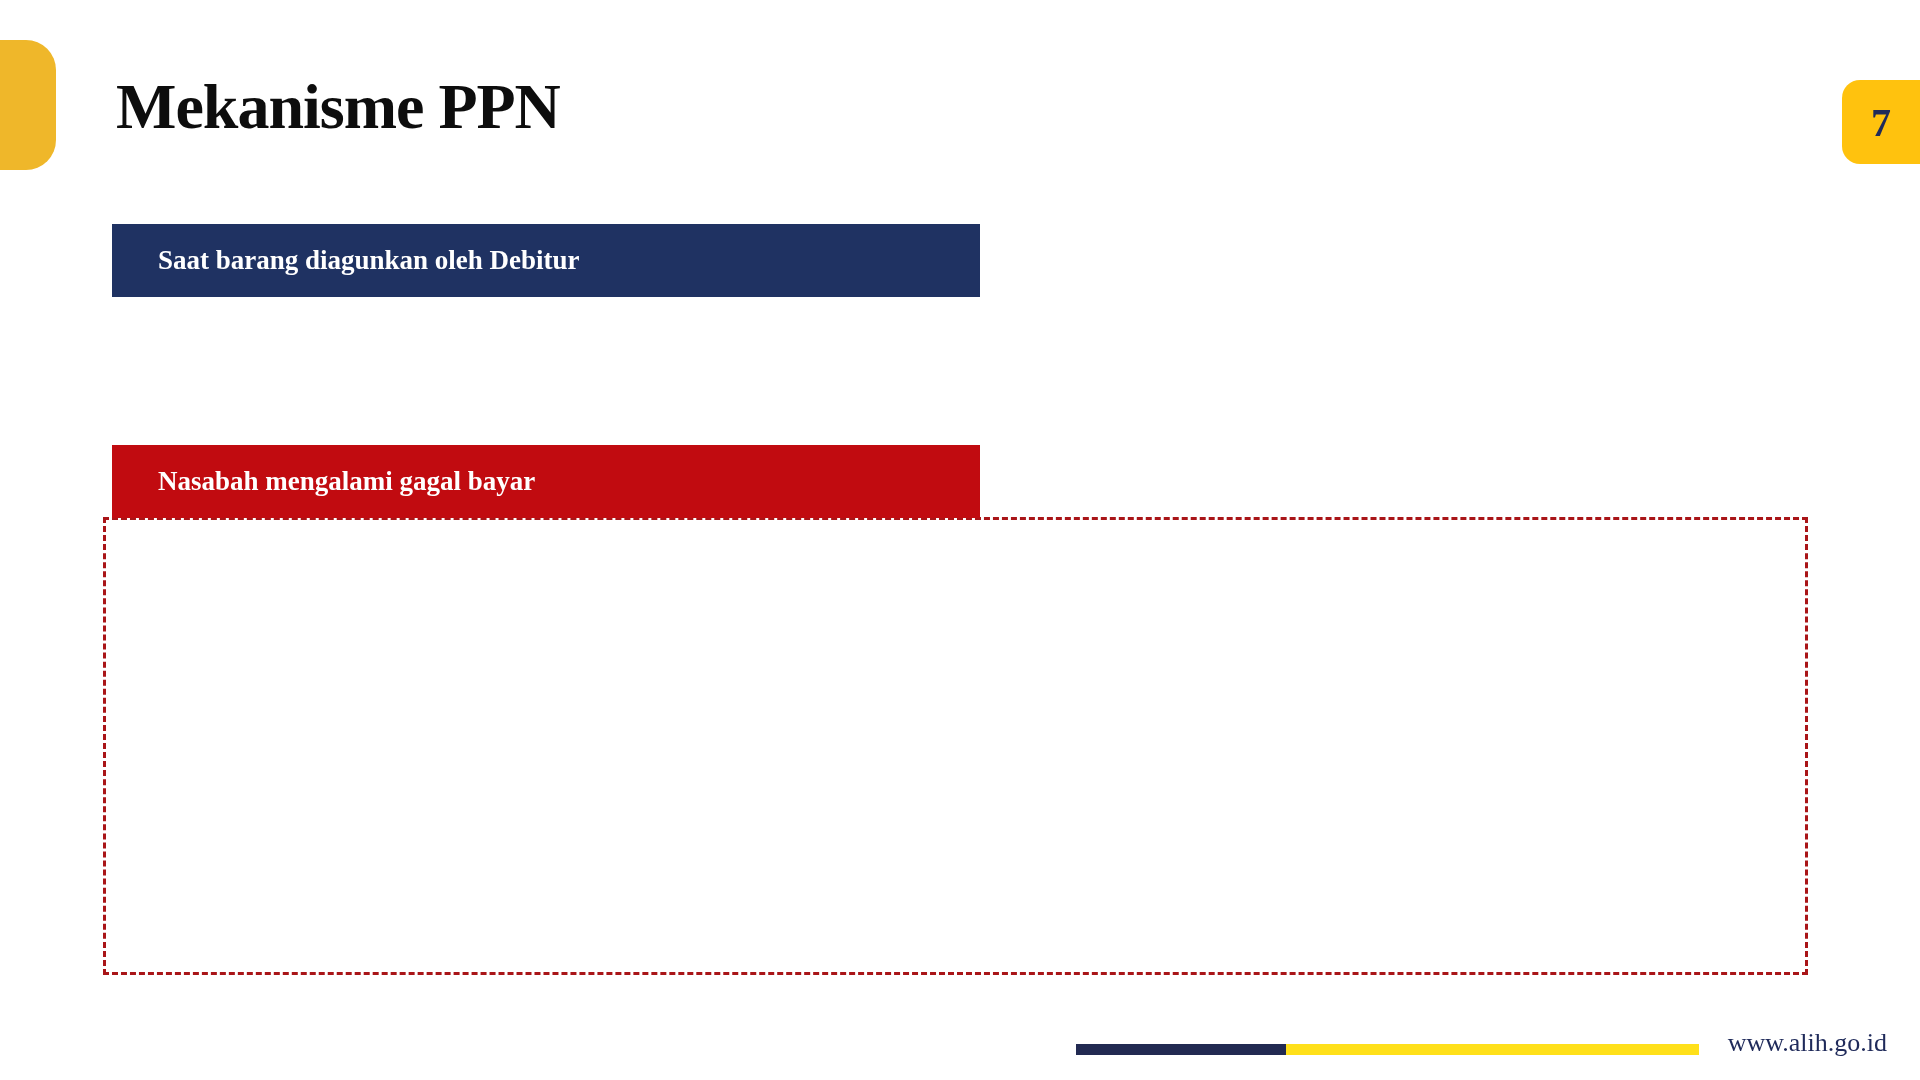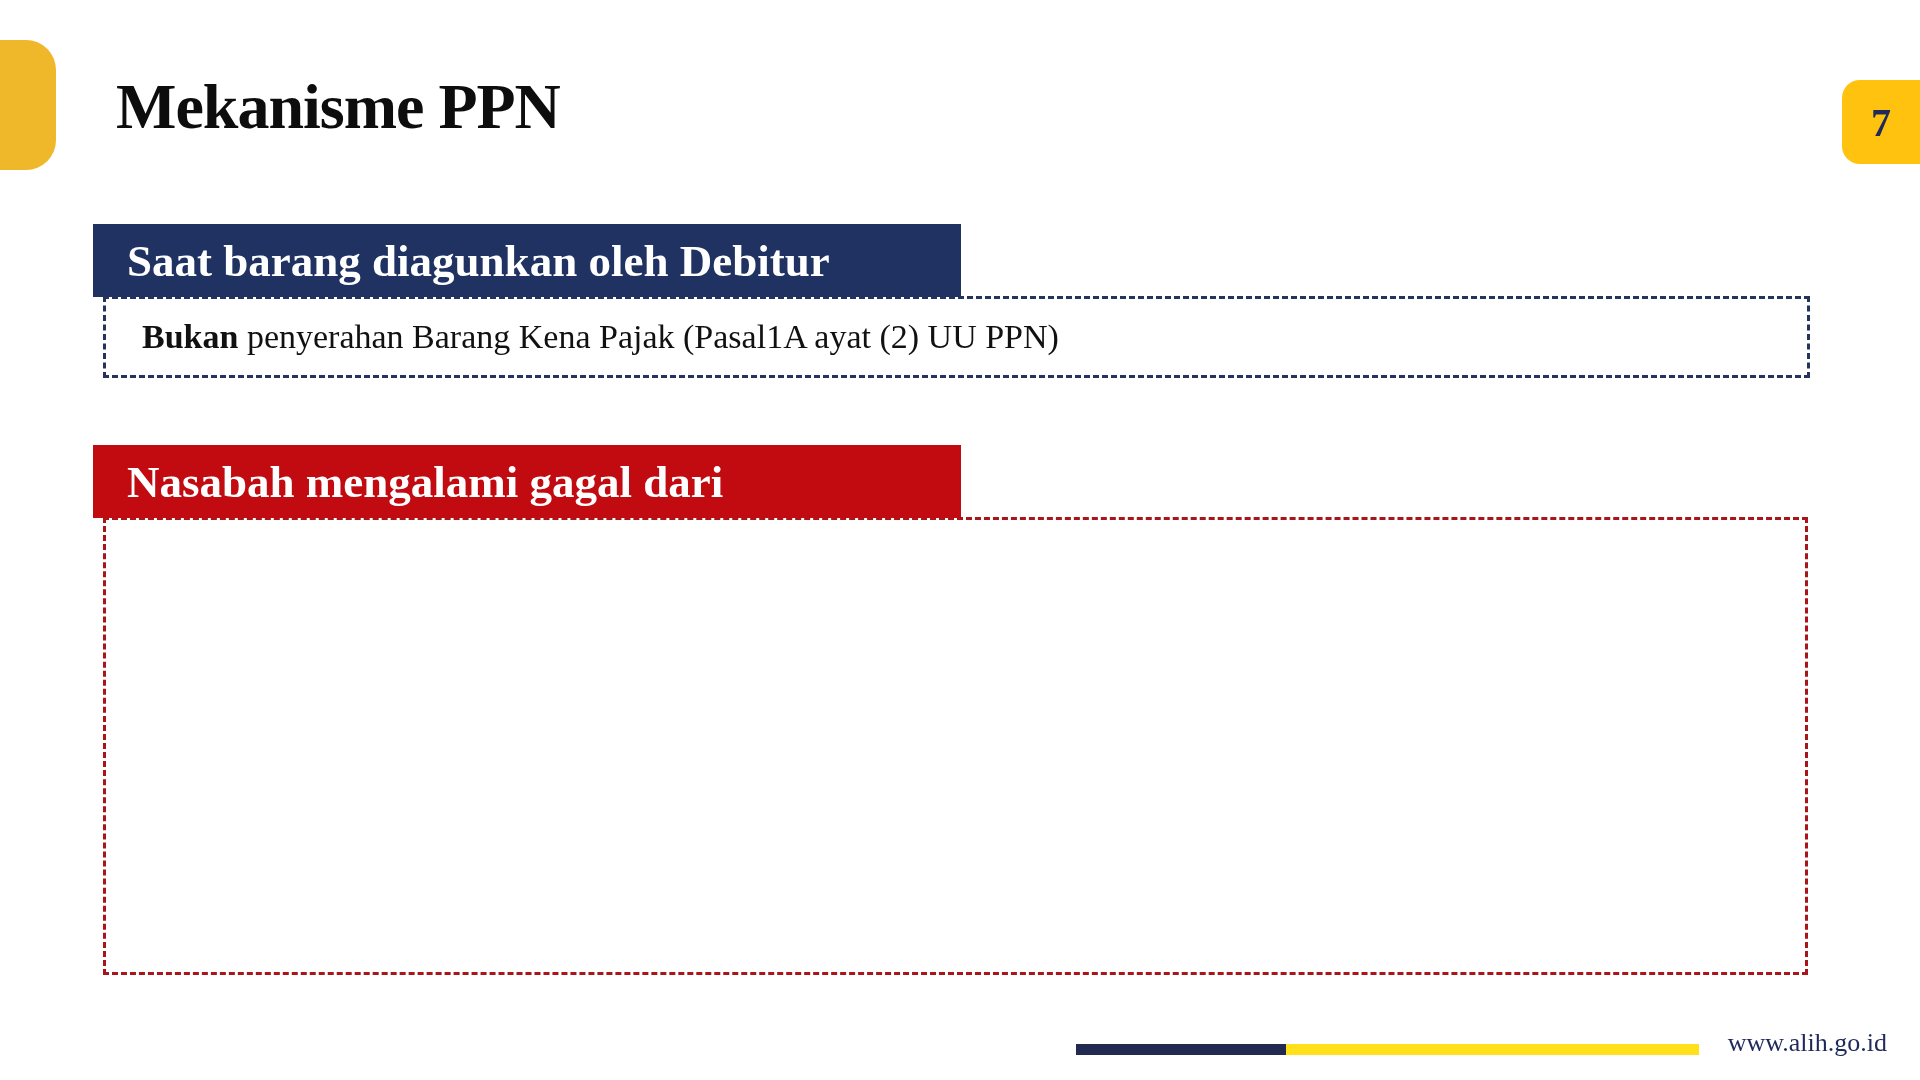--- a/index.html
+++ b/index.html
@@ -13,22 +13,22 @@
   .accent-block{left:0;top:40px;width:56px;height:130px;background:#EFB72A;border-radius:0 30px 30px 0;}
 
   
   .page-title{left:116px;top:70px;font-size:64px;font-weight:bold;letter-spacing:-1px;color:#0d0d0d;}
 
   
   .page-badge{right:0;top:80px;width:78px;height:84px;background:#FFC20E;border-radius:18px 0 0 18px;
     display:flex;align-items:center;justify-content:center;font-size:40px;font-weight:bold;color:#1F2A5A;}
 
   
-  .section-header{height:73px;width:868px;left:93px;display:flex;align-items:center;
-    padding-left:34px;box-sizing:border-box;color:#fff;font-weight:bold;font-size:45px;}
+  .section-header{height:73px;width:868px;left:112px;display:flex;align-items:center;
+    padding-left:46px;box-sizing:border-box;color:#fff;font-weight:bold;font-size:27px;}
   .hdr-blue{top:224px;background:#1F3262;z-index:3;}
   .hdr-red{top:445px;background:#C10B10;z-index:3;}
 
   
   .dash-box-blue{left:103px;top:296px;width:1707px;height:82px;border:3px dashed #24345F;box-sizing:border-box;
     display:flex;align-items:center;padding-left:36px;font-size:34px;z-index:2;background:#fff;}
   .dash-box-red{left:103px;top:517px;width:1705px;height:458px;border:3px dashed #A91518;box-sizing:border-box;z-index:2;background:#fff;}
 
   .b{font-weight:bold;}
 
@@ -70,26 +70,23 @@
 
   <div class="abs accent-block"></div>
   <div class="abs page-title">Mekanisme PPN</div>
   <div class="abs page-badge">
     <span>7</span>
   </div>
 
   <div class="abs section-header hdr-blue">
     <span>Saat barang diagunkan oleh Debitur</span>
   </div>
-  <div class="abs dash-box-blue">
-    <span><span class="b">Bukan</span><span> penyerahan Barang Kena Pajak (Pasal1A ayat (2) UU PPN)</span></span>
-  </div>
 
   <div class="abs section-header hdr-red">
-    <span>Nasabah mengalami gagal dari</span>
+    <span>Nasabah mengalami gagal bayar</span>
   </div>
   <div class="abs dash-box-red"></div>
 
   <div class="abs" style="left:192px;top:550px;">
     <svg width="95" height="97" viewBox="0 0 100 100" fill="none" stroke="#AE2127" stroke-width="4.5" stroke-linecap="round" stroke-linejoin="round">
       <circle cx="50" cy="27" r="19"></circle>
       <path d="M31 24 C33 9 46 3 55 6 C64 9 70 17 69 26 C62 17 53 17 46 22 C40 27 33 28 31 24 Z"></path>
       <path d="M13 94 L13 77 C13 63 23 57 33 54 C40 52 43 49 44 44"></path>
       <path d="M87 94 L87 77 C87 63 77 57 67 54 C60 52 57 49 56 44"></path>
       <path d="M44 44 C47 49 53 49 56 44"></path>

